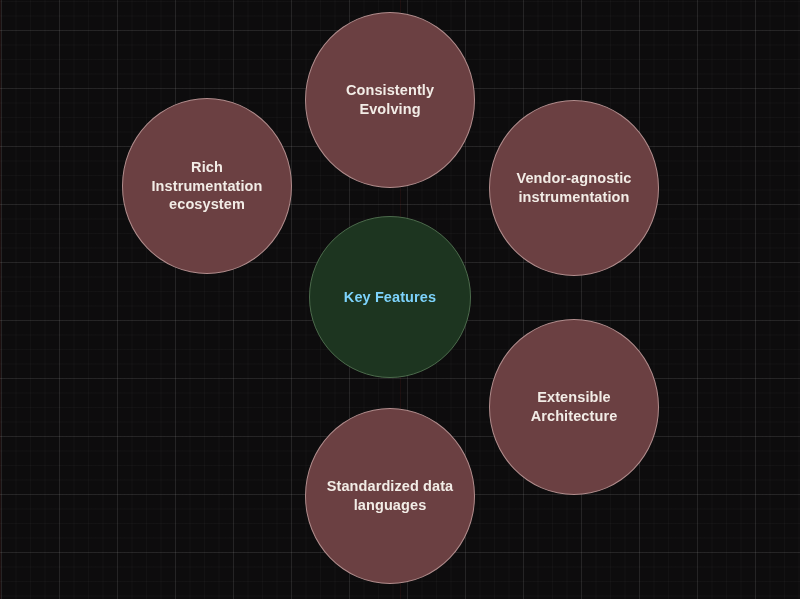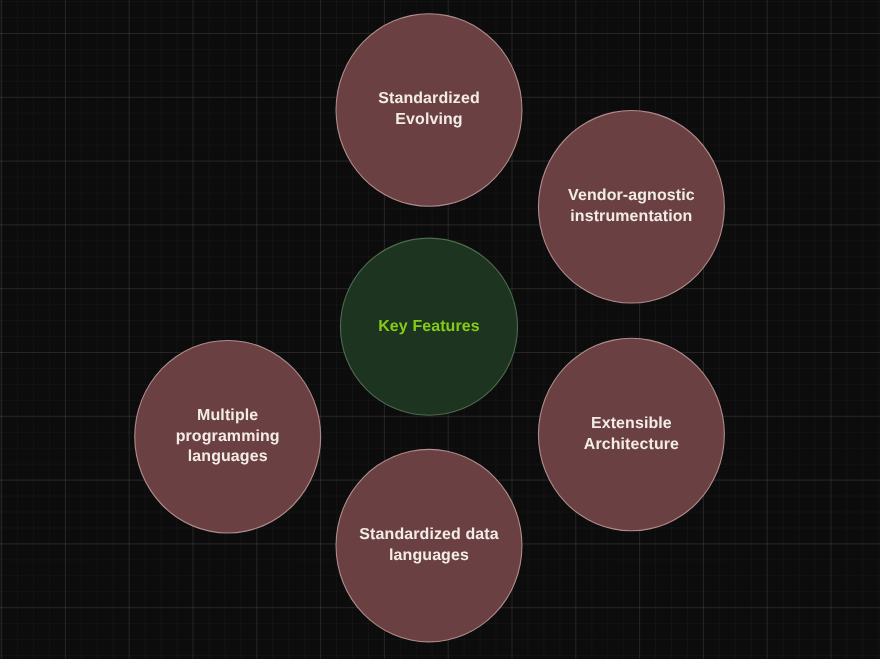--- a/index.html
+++ b/index.html
@@ -52,47 +52,47 @@
   }
   .node-feature {
     background: #6b4042;
     border: 1px solid #b08c8c;
     color: #f2ece6;
     font-size: 14.5px;
   }
   .node-center {
     background: #1d3520;
     border: 1px solid #4c6b4c;
-    color: #84cc16;
+    color: #7dd3fc;
     font-size: 14.5px;
   }
 </style>
 </head>
 <body>
 
 <div id="stage">
 
   <div class="node node-feature" style="left:305px; top:12px; width:170px; height:176px;">
-    <span class="label">Standardized
+    <span class="label">Consistently
 Evolving</span>
   </div>
 
+  <div class="node node-feature" style="left:122px; top:98px; width:170px; height:176px;">
+    <span class="label">Rich
+Instrumentation
+ecosystem</span>
+  </div>
 
   <div class="node node-feature" style="left:489px; top:100px; width:170px; height:176px;align-items:center;">
     <span class="label">Vendor-agnostic
 instrumentation</span>
   </div>
 
-  <div class="node node-feature" style="left:122px; top:309px; width:170px; height:176px;">
-    <span class="label">Multiple
-programming
-languages</span>
-  </div>
 
-  <div class="node node-feature" style="left:489px; top:307px; width:170px; height:176px;">
+  <div class="node node-feature" style="left:489px; top:319px; width:170px; height:176px;">
     <span class="label">Extensible
 Architecture</span>
   </div>
 
   <div class="node node-feature" style="left:305px; top:408px; width:170px; height:176px;">
     <span class="label">Standardized data
 languages</span>
   </div>
 
   <div class="node node-center" style="left:309px; top:216px; width:162px; height:162px;">

